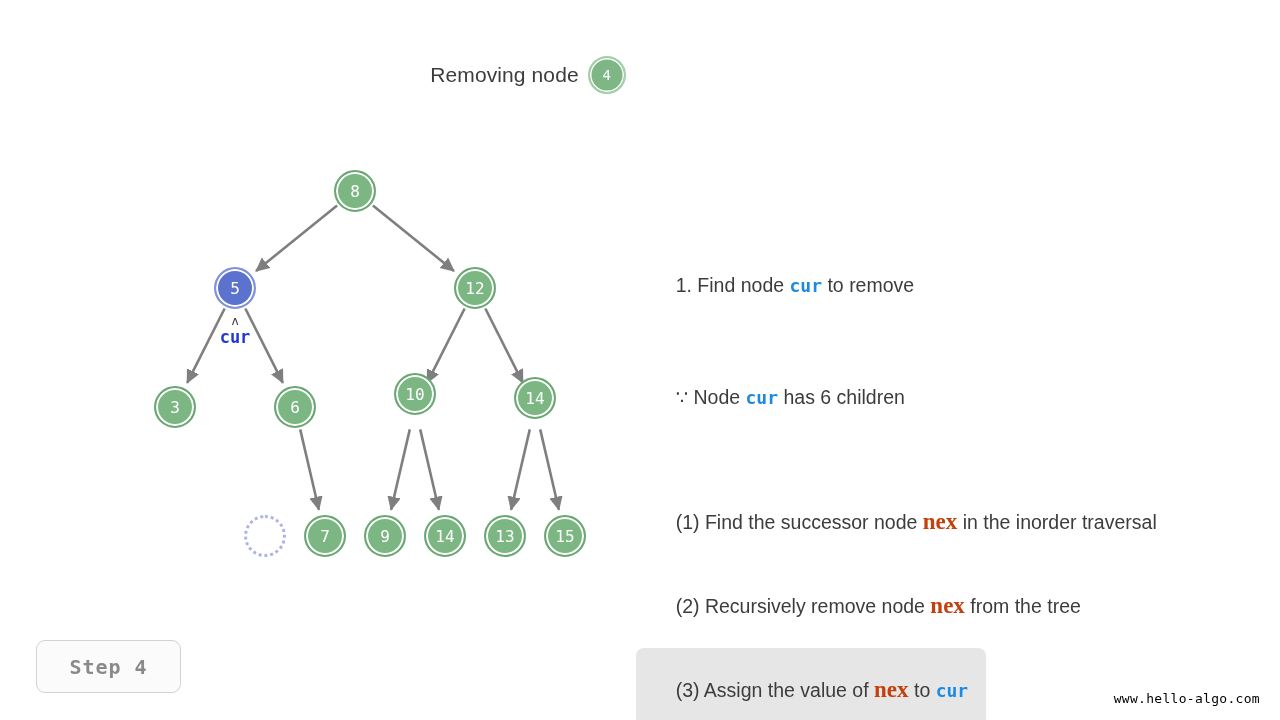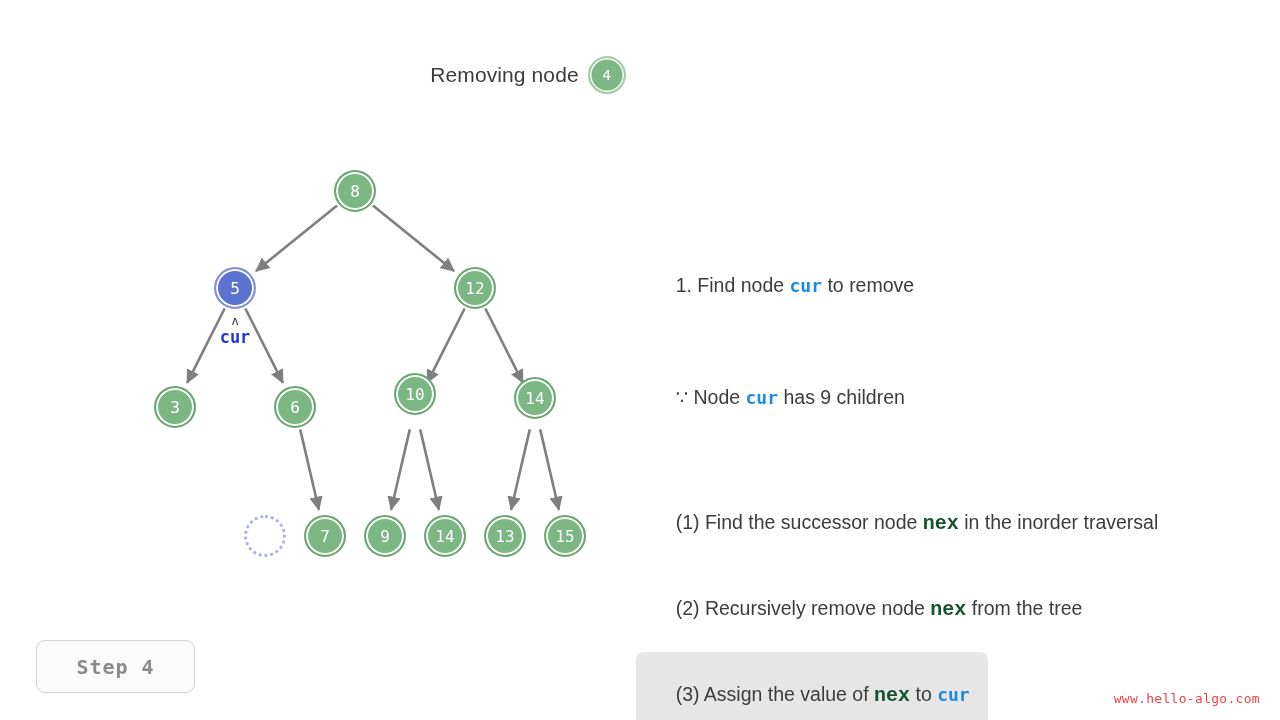--- a/index.html
+++ b/index.html
@@ -134,28 +134,28 @@
   }
   .sub-line.highlight {
     background: #e6e6e6;
     border-radius: 8px;
     margin-left: -18px;
     padding-left: 18px;
     padding-right: 18px;
     display: inline-block;
   }
   .kw-cur { color: #1b8ae5; font-weight: bold; font-family: "DejaVu Sans Mono", monospace; font-size: 18px; }
-  .kw-nex { color: #14532d; font-weight: bold; font-family: Liberation Mono, monospace; font-size: 20px; }
+  .kw-nex { color: #c2410c; font-weight: bold; font-family: Liberation Serif, serif; font-size: 23px; }
 
   
   #step-badge {
     position: absolute;
     left: 36px;
     top: 640px;
-    width: 159px;
+    width: 145px;
     height: 53px;
     border: 1px solid #d2d2d2;
     border-radius: 9px;
     background: #fbfbfb;
     display: flex;
     align-items: center;
     justify-content: center;
     font-family: "DejaVu Sans Mono", monospace;
     font-weight: bold;
     font-size: 20px;
@@ -164,21 +164,21 @@
     box-sizing: border-box;
   }
 
   
   #watermark {
     position: absolute;
     right: 20px;
     bottom: 14px;
     font-family: "DejaVu Sans Mono", monospace;
     font-size: 13px;
-    color: #ef4444;
+    color: #000000;
     letter-spacing: 0.3px;
   }
 </style>
 </head>
 <body>
 
 <div id="title-bar">
   <span class="t-text">Removing node</span>
   <span class="title-node">4</span>
 </div>
@@ -227,21 +227,21 @@
 
 <div id="explain">
 
   <div class="ex-line">
     <span>1. Find node </span><span class="kw-cur">cur</span><span> to remove</span>
   </div>
 
   <div class="ex-gap-lg"></div>
 
   <div class="ex-line">
-    <span>∵ Node </span><span class="kw-cur">cur</span><span> has 9 children</span>
+    <span>∵ Node </span><span class="kw-cur">cur</span><span> has 6 children</span>
   </div>
 
   <div class="ex-gap-lg"></div>
 
 
   <div class="ex-gap-sm"></div>
 
   <div class="sub-line">
     <span>(1) Find the successor node </span><span class="kw-nex">nex</span><span> in the inorder traversal</span>
   </div>

